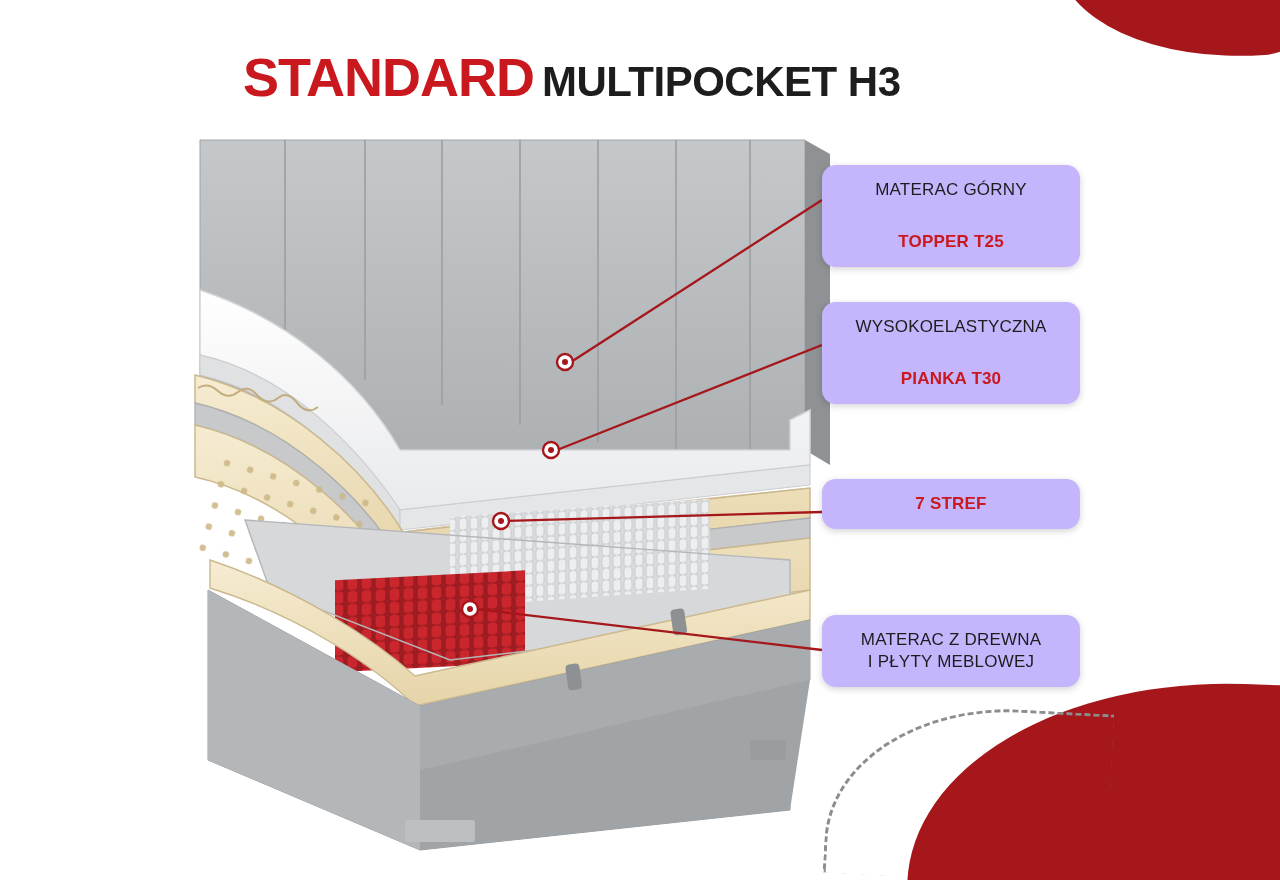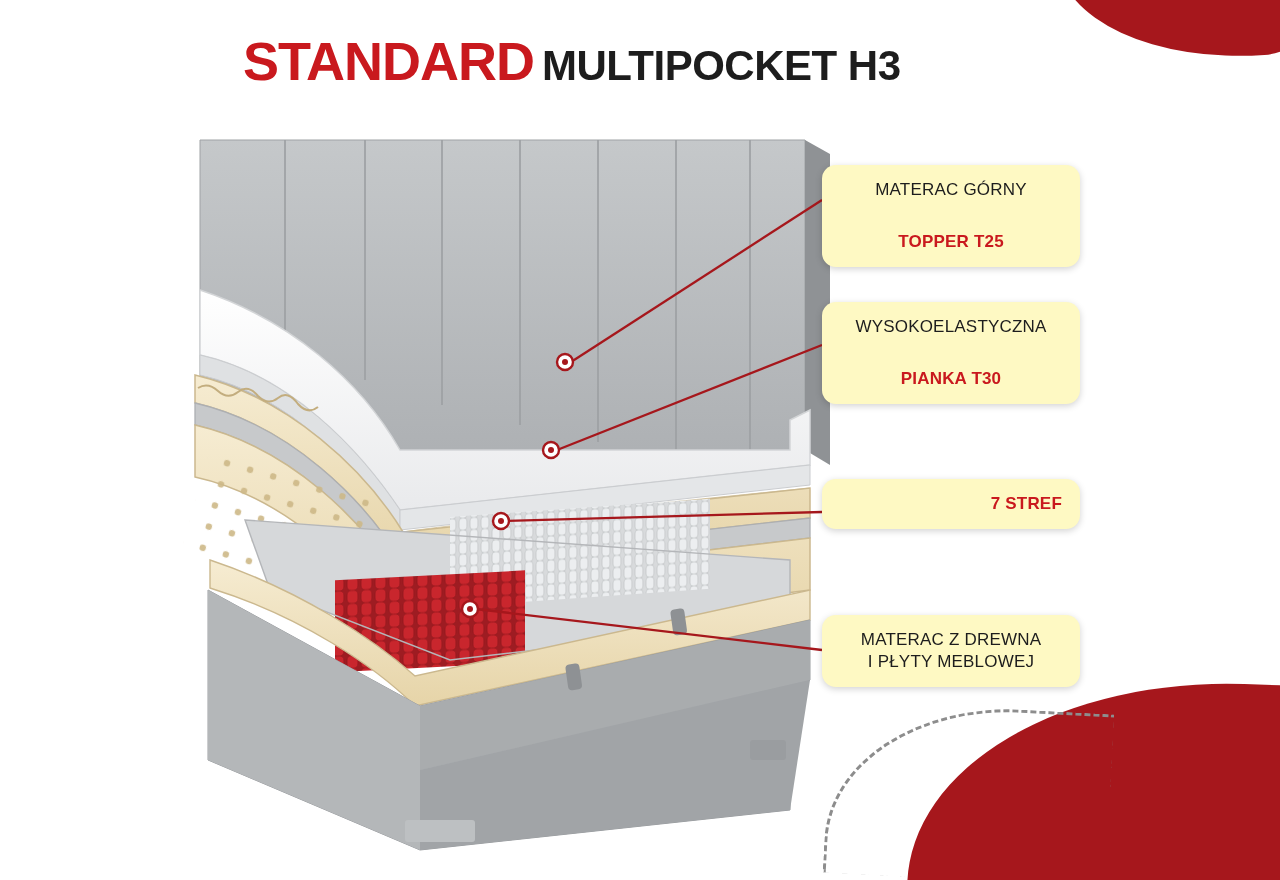--- a/index.html
+++ b/index.html
@@ -46,21 +46,21 @@
     border-top: 3px dashed #8d8d8d;
     border-left: 3px dashed #8d8d8d;
     border-top-left-radius: 190px 140px;
     transform: rotate(3deg);
   }
 
   
   .title-wrap {
     position: absolute;
     left: 243px;
-    top: 30px;
+    top: 46px;
     white-space: nowrap;
   }
   .title-bold {
     font-size: 54px;
     font-weight: bold;
     color: #C9191E;
     letter-spacing: -1px;
   }
   .title-rest {
     font-size: 42px;
@@ -75,41 +75,41 @@
     position: absolute;
     left: 150px;
     top: 120px;
     width: 700px;
     height: 740px;
   }
 
   
   .callout {
     position: absolute;
-    background: #fef9c3;
+    background: #c4b5fd;
     border-radius: 14px;
     box-shadow: 0 2px 7px rgba(0,0,0,0.18);
     padding: 14px 18px;
     text-align: center;
     line-height: 1.28;
     font-size: 17px;
     color: #1d1d1d;
     letter-spacing: 0.2px;
   }
   .callout .l2 { display: block; }
   .callout .accent {
     color: #C9191E;
     font-weight: bold;
     margin-top: 30px;
   }
   .callout .plain { color: #1d1d1d; }
 
   .c1 { left: 822px; top: 165px;  width: 222px; }
   .c2 { left: 822px; top: 302px;  width: 222px; }
-  .c3 { left: 822px; top: 479px;  width: 222px; text-align: right; }
+  .c3 { left: 822px; top: 479px;  width: 222px; }
   .c4 { left: 822px; top: 615px;  width: 222px; }
 </style>
 </head>
 <body>
 
 <div class="swoosh-top"></div>
 <div class="swoosh-bottom"></div>
 <div class="swoosh-dash"></div>
 
 <div class="title-wrap">

